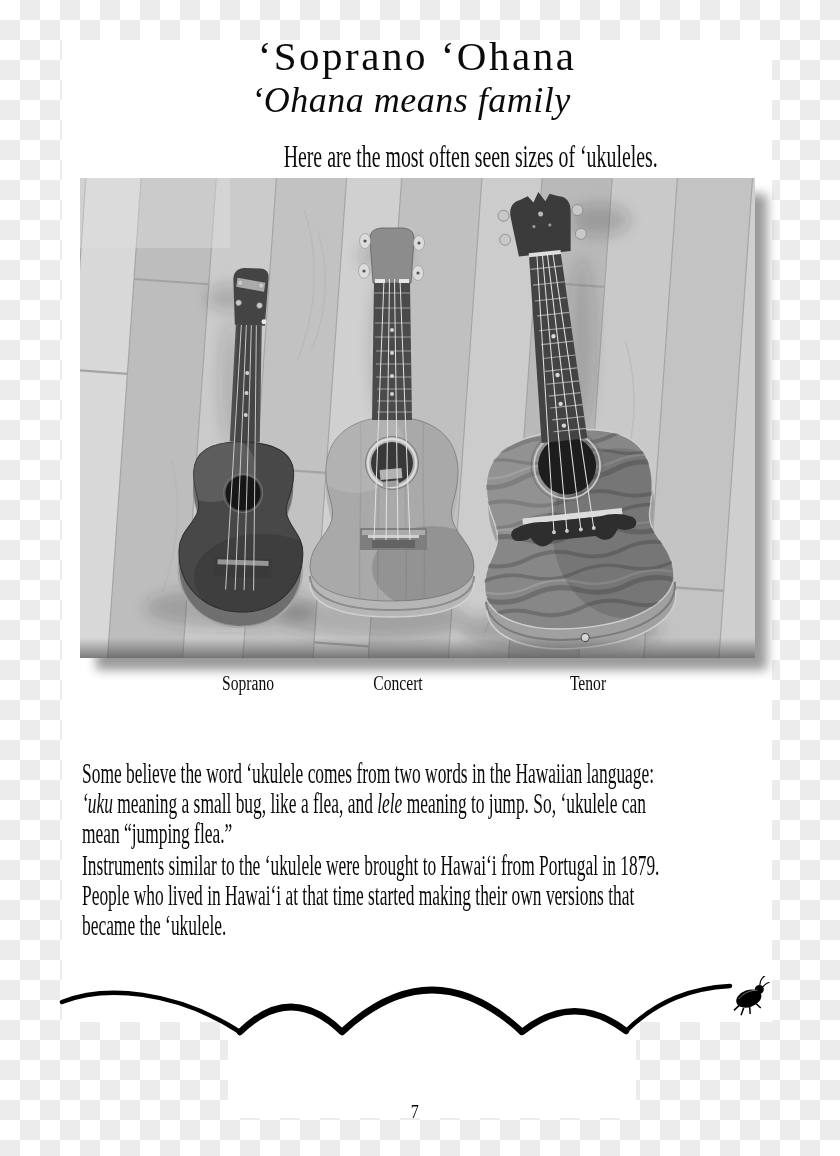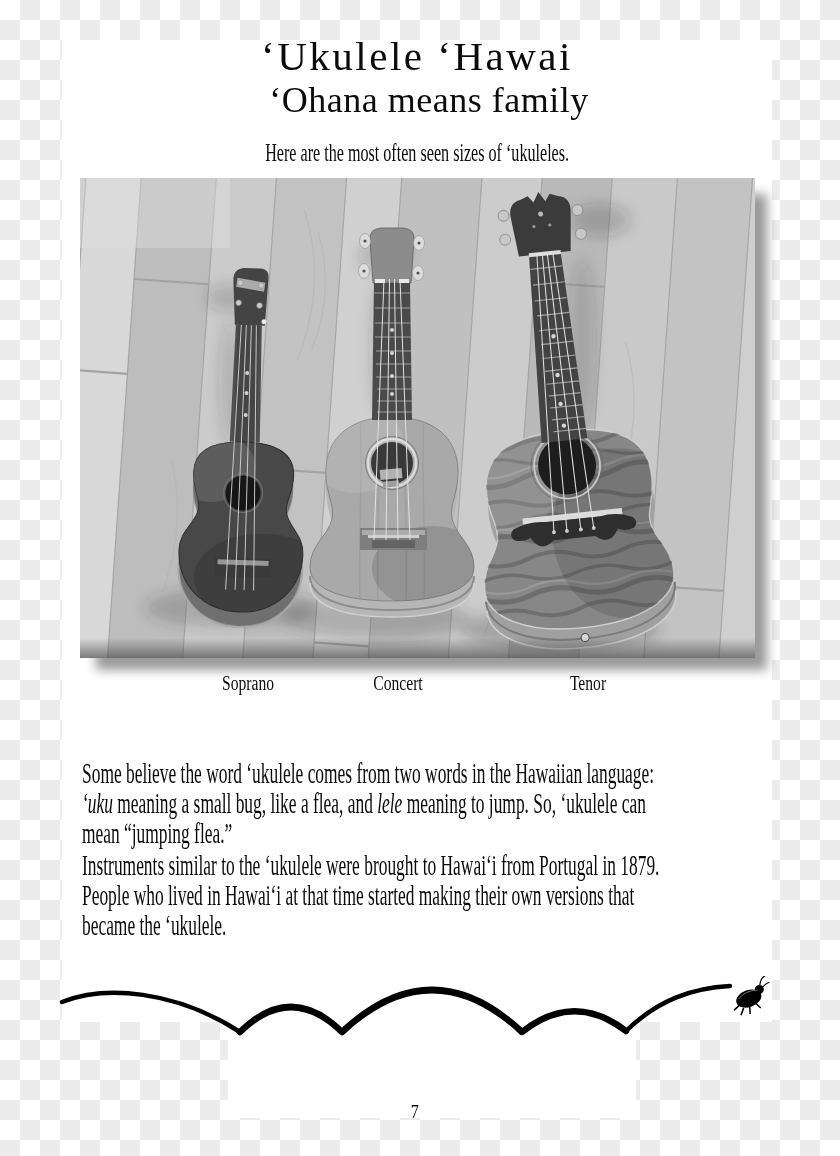--- a/index.html
+++ b/index.html
@@ -3,23 +3,23 @@
 <meta charset="utf-8">
 <style>
   html,body{margin:0;padding:0;background:#fff;}
   .canvas{position:relative;width:840px;height:1156px;overflow:hidden;
     background:repeating-conic-gradient(#ececec 0% 25%, #ffffff 0% 50%) 0 0/40px 40px;
     font-family:"Liberation Serif","DejaVu Serif",serif;color:#0b0b0b;}
   .page{position:absolute;left:62px;top:40px;width:710px;height:982px;background:#ffffff;}
   .bump{position:absolute;left:228px;top:1022px;width:408px;height:96px;background:#ffffff;}
   .title{position:absolute;left:62px;top:36px;width:710px;text-align:center;
     font-size:41px;line-height:1;letter-spacing:2.5px;white-space:nowrap;}
-  .subtitle{position:absolute;left:74px;top:82px;width:710px;text-align:center;
-    font-size:36px;line-height:1;letter-spacing:.5px;white-space:nowrap;}
-  .intro{position:absolute;left:62px;top:140px;width:710px;text-align:center;font-size:26px;line-height:1;}
+  .subtitle{position:absolute;left:56px;top:82px;width:710px;text-align:center;
+    font-size:36px;line-height:1;font-style:italic;letter-spacing:.5px;white-space:nowrap;}
+  .intro{position:absolute;left:62px;top:140px;width:710px;text-align:right;font-size:32px;line-height:1;}
   .ccond{display:inline-block;transform:scaleX(.62);transform-origin:50% 0;white-space:nowrap;}
   .photo{position:absolute;left:80px;top:178px;width:675px;height:480px;
     box-shadow:14px 14px 10px -2px rgba(0,0,0,.4);}
   .photo svg{display:block;}
   .size-label{position:absolute;top:673px;font-size:20px;line-height:1;transform:translateX(-50%);}
   .lcond{display:inline-block;transform:scaleX(.78);transform-origin:50% 0;white-space:nowrap;}
   .para{position:absolute;left:82px;font-size:30px;line-height:30px;}
   .bline{height:30px;white-space:nowrap;}
   .cond{display:inline-block;transform:scaleX(.58);transform-origin:0 0;white-space:nowrap;}
   .it{font-style:italic;}
@@ -28,21 +28,21 @@
   .pageno{position:absolute;left:0;top:1102px;width:830px;text-align:center;font-size:19px;line-height:1;}
   .pcond{display:inline-block;transform:scaleX(.85);transform-origin:50% 0;}
 </style>
 </head>
 <body>
 
 <div class="canvas">
   <div class="page"></div>
   <div class="bump"></div>
 
-  <div class="title">‘Ukulele ‘Hawai</div>
+  <div class="title">‘Soprano ‘Ohana</div>
   <div class="subtitle">‘Ohana means family</div>
   <div class="intro"><span class="ccond">Here are the most often seen sizes of ‘ukuleles.</span></div>
 
   <div class="photo">
     <svg width="675" height="480" viewBox="0 0 675 480" role="img" aria-label="Black-and-white photo of three ‘ukuleles of increasing size lying side by side on a wood floor">
       <defs>
         <filter id="soft" x="-40%" y="-40%" width="180%" height="180%">
             <feGaussianBlur stdDeviation="7"></feGaussianBlur>
           </filter>
         <clipPath id="sopClip">

